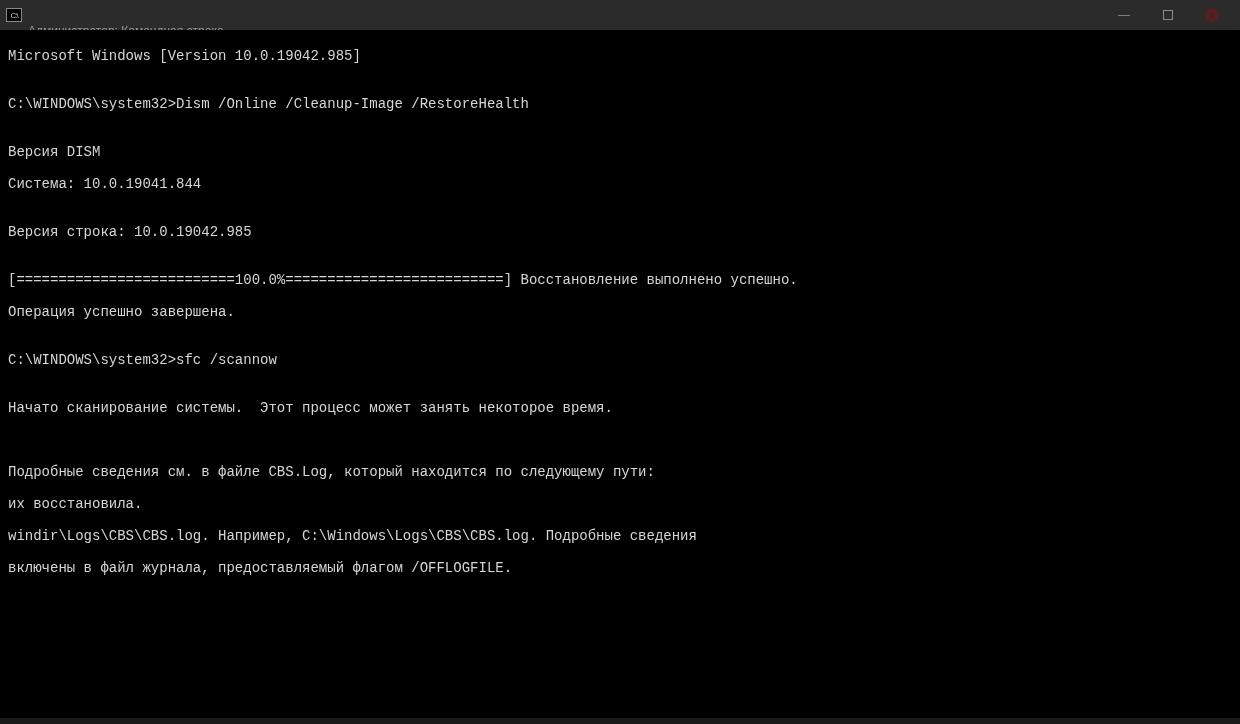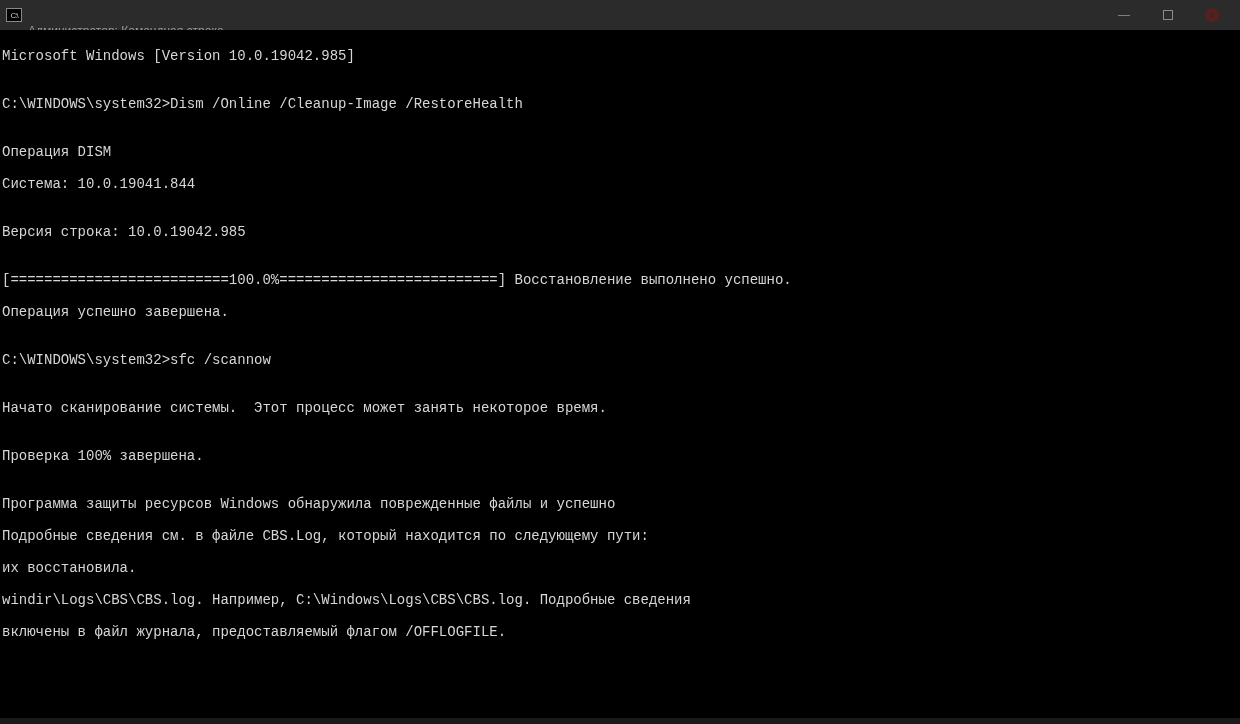--- a/index.html
+++ b/index.html
@@ -49,21 +49,21 @@
   }
   .titlebar .ctrl.close span { position: relative; color: #2b2b2b; font-size: 10px; }
   .titlebar .ctrl svg { width: 10px; height: 10px; stroke: #8a8a8a; fill: none; stroke-width: 1; }
   .terminal {
     flex: 1 1 auto;
     background: #000;
     color: #d6d6d6;
     font-family: "Consolas", "Courier New", monospace;
     font-size: 14px;
     line-height: 16px;
-    padding: 2px 2px;
+    padding: 2px 8px;
     white-space: pre;
     overflow: hidden;
   }
   .line { white-space: pre; }
   .bottombar {
     height: 6px;
     background: #1a1a1a;
   }
 </style>
 </head>
@@ -83,35 +83,33 @@
     <span class="ctrl close">
         <span>✕</span>
       </span>
   </div>
 
   <div class="terminal">
 <div class="line">Microsoft Windows [Version 10.0.19042.985]</div>
 <div class="line"></div>
 <div class="line">C:\WINDOWS\system32&gt;Dism /Online /Cleanup-Image /RestoreHealth</div>
 <div class="line"></div>
-<div class="line">Операция DISM</div>
+<div class="line">Версия DISM</div>
 <div class="line">Cистема: 10.0.19041.844</div>
 <div class="line"></div>
 <div class="line">Версия строка: 10.0.19042.985</div>
 <div class="line"></div>
 <div class="line">[==========================100.0%==========================] Восстановление выполнено успешно.</div>
 <div class="line">Операция успешно завершена.</div>
 <div class="line"></div>
 <div class="line">C:\WINDOWS\system32&gt;sfc /scannow</div>
 <div class="line"></div>
 <div class="line">Начато сканирование системы.  Этот процесс может занять некоторое время.</div>
 <div class="line"></div>
-<div class="line">Проверка 100% завершена.</div>
 <div class="line"></div>
-<div class="line">Программа защиты ресурсов Windows обнаружила поврежденные файлы и успешно</div>
 <div class="line">Подробные сведения см. в файле CBS.Log, который находится по следующему пути:</div>
 <div class="line">их восстановила.</div>
 <div class="line">windir\Logs\CBS\CBS.log. Например, C:\Windows\Logs\CBS\CBS.log. Подробные сведения</div>
 <div class="line">включены в файл журнала, предоставляемый флагом /OFFLOGFILE.</div>
 <div class="line"></div>
 
 <div class="line"></div>
 
   </div>
 

